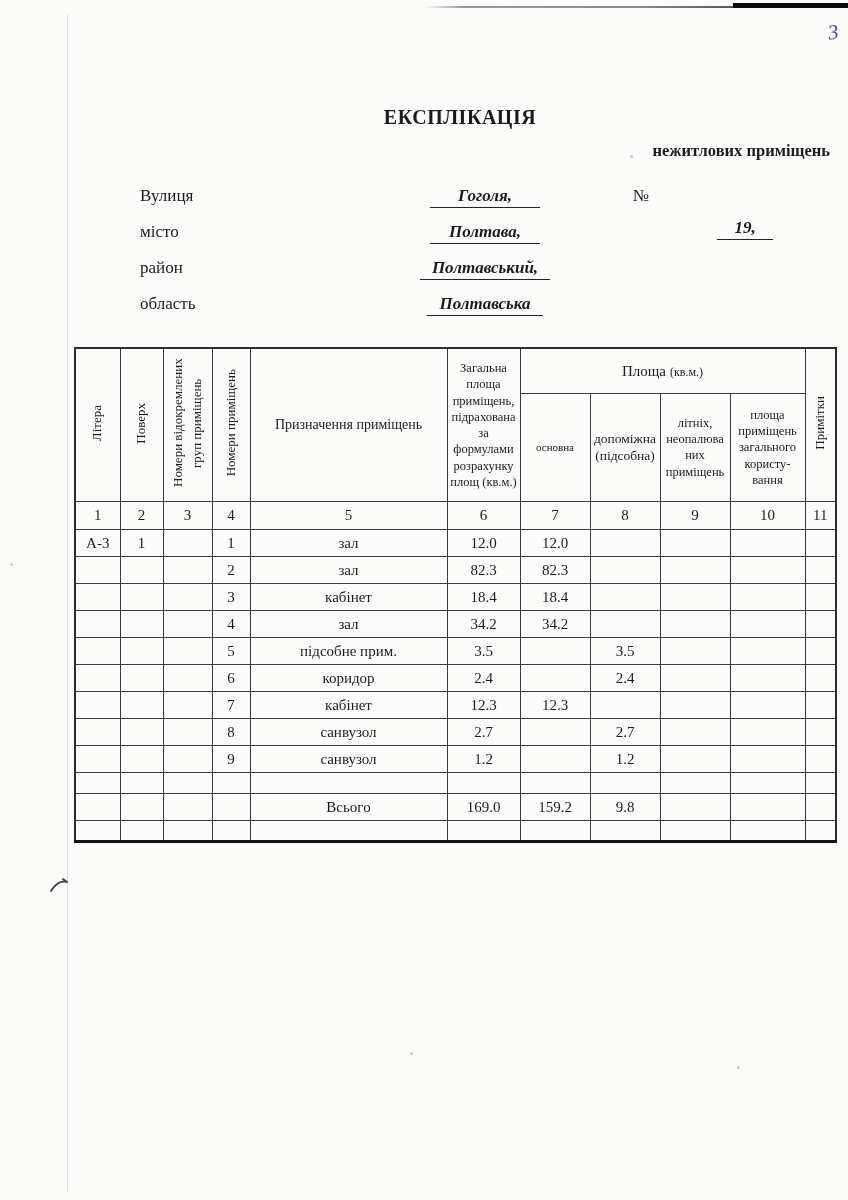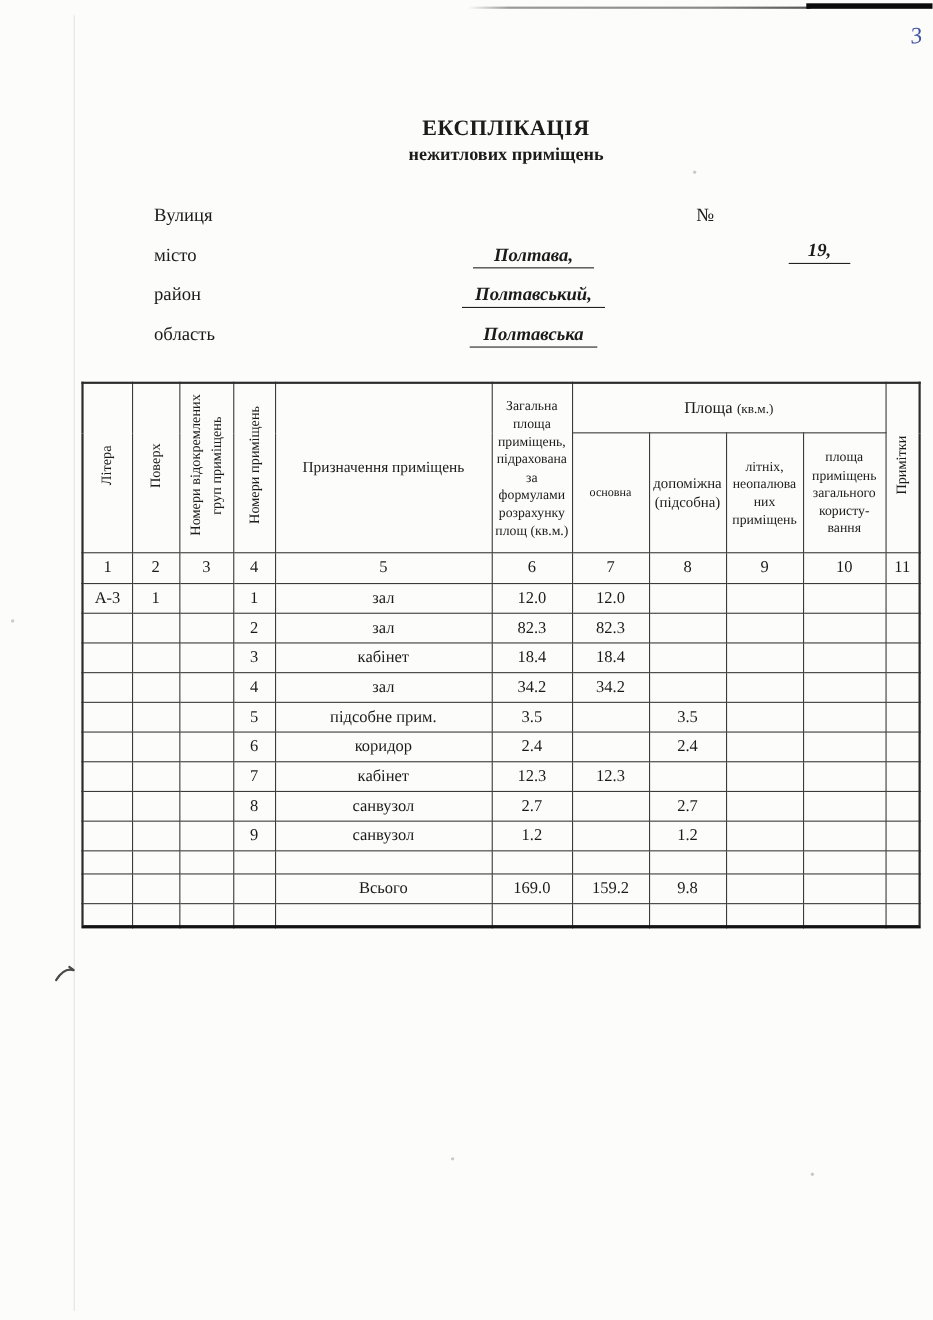--- a/index.html
+++ b/index.html
@@ -16,21 +16,21 @@
   .top-line-thick { position:absolute; left:733px; top:3px; width:115px; height:5px; background:#0b0b0b; }
   .left-edge { position:absolute; left:67px; top:14px; width:1px; height:1178px; background:#dfe3e8; }
   .page-num { position:absolute; left:828px; top:20px; font-size:21px; font-style:italic;
     color:#3f51a3; transform:rotate(-8deg); }
   .pen-mark { position:absolute; left:48px; top:874px; }
   .speck { position:absolute; width:3px; height:3px; border-radius:50%; background:#c9c9c9; }
 
   
   .title-block { position:absolute; left:90px; top:106px; width:740px; text-align:center; }
   .title-block h1 { font-size:20px; font-weight:bold; letter-spacing:0.5px; }
-  .title-block h2 { font-size:16.5px; font-weight:bold; margin-top:1px; }
+  .title-block h2 { font-size:16.5px; font-weight:bold; margin-top:12px;text-align:right; }
 
   
   .addr-row { position:absolute; left:0; width:784px; height:30px;padding-left:48px; }
   .addr-label { position:absolute; left:140px; top:0; font-size:17px; }
   .addr-value { position:absolute; left:355px; top:0; width:260px; text-align:center; }
   .addr-value span, .addr-num span {
     display:inline-block; min-width:110px; padding:0 12px 1px 12px;
     border-bottom:1.6px solid #222; font-size:17px; font-weight:bold; font-style:italic;
   }
   .addr-no { position:absolute; left:633px; top:0; font-size:17px; }
@@ -77,20 +77,21 @@
   <div class="speck" style="left:410px; top:1052px;"></div>
   <div class="speck" style="left:737px; top:1066px;"></div>
 
   <div class="title-block">
     <h1>ЕКСПЛІКАЦІЯ</h1>
     <h2>нежитлових приміщень</h2>
   </div>
 
   <div class="addr-row" style="top:186px;">
     <span class="addr-label">Вулиця</span>
+    <span class="addr-value"><span>Гоголя,</span></span>
     <span class="addr-no">№</span>
     <span class="addr-num"><span>19,</span></span>
   </div>
   <div class="addr-row" style="top:222px;">
     <span class="addr-label">місто</span>
     <span class="addr-value"><span>Полтава,</span></span>
   </div>
   <div class="addr-row" style="top:258px;">
     <span class="addr-label">район</span>
     <span class="addr-value"><span>Полтавський,</span></span>

